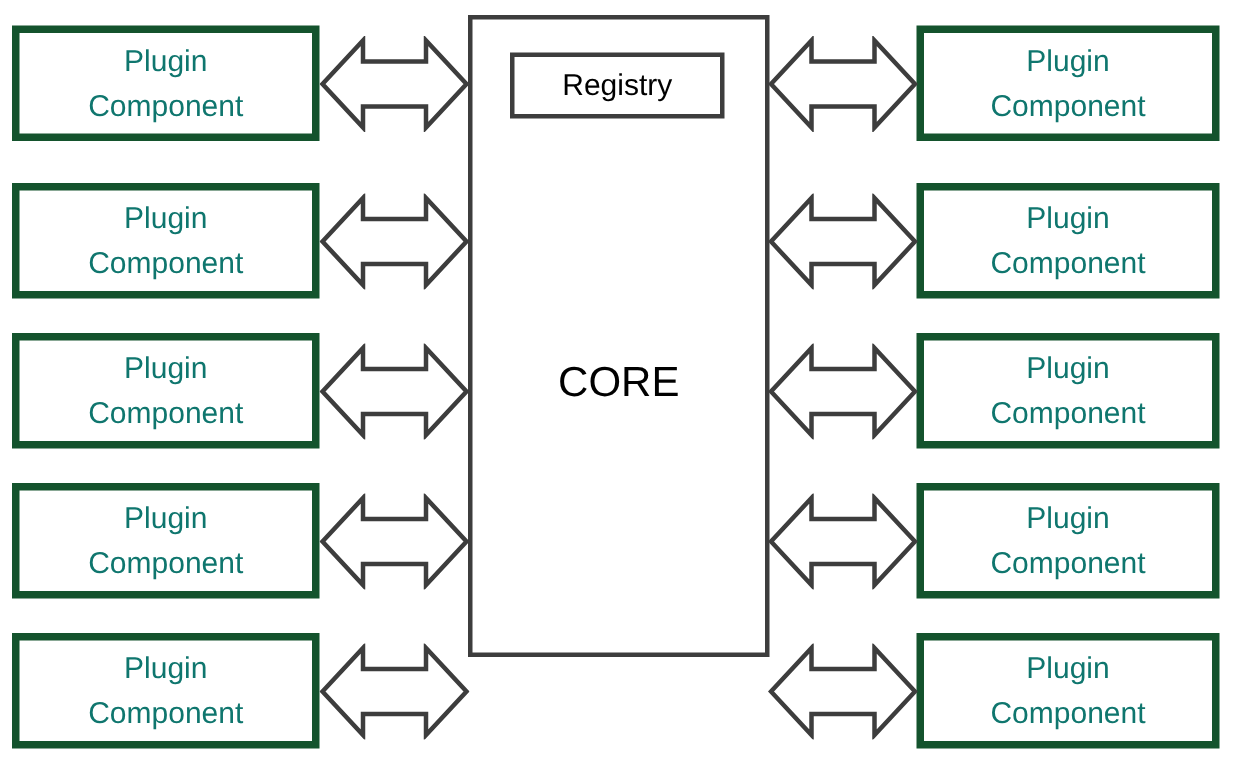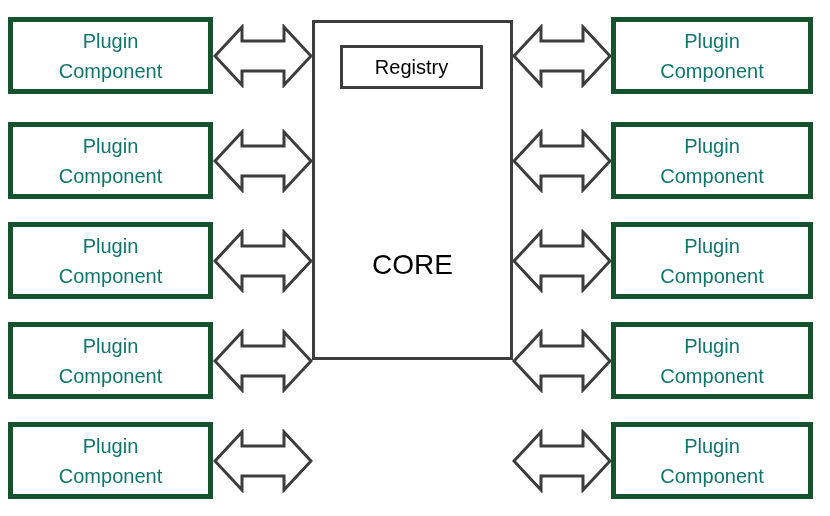--- a/index.html
+++ b/index.html
@@ -37,23 +37,23 @@
   .pbox.right { left: 611px; width: 202px; }
   .r1 { top: 17px; }
   .r2 { top: 122px; }
   .r3 { top: 222px; }
   .r4 { top: 322px; }
   .r5 { top: 422px; }
   .core {
     position: absolute;
     box-sizing: border-box;
     left: 312px;
-    top: 20px;
+    top: 10px;
     width: 201px;
-    height: 340px;
+    height: 428px;
     background: #ffffff;
     border: 3px solid #3d3d3d;
     padding-left: 28px;
   }
   .registry {
     position: absolute;
     box-sizing: border-box;
     left: 25px;   
     top: 22px;    
     width: 143px;

